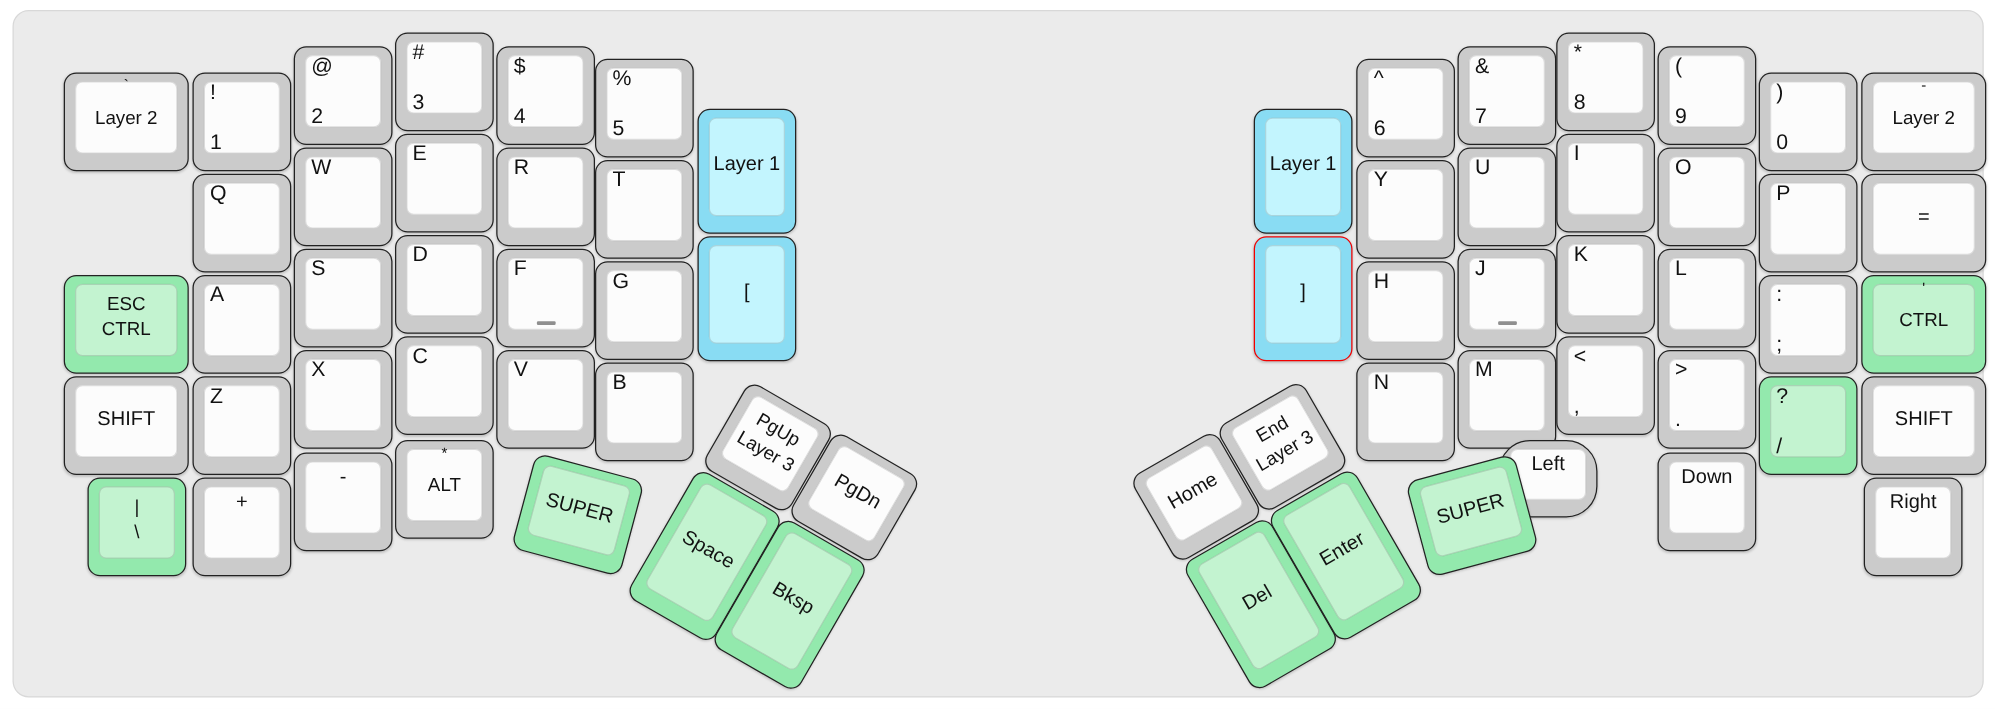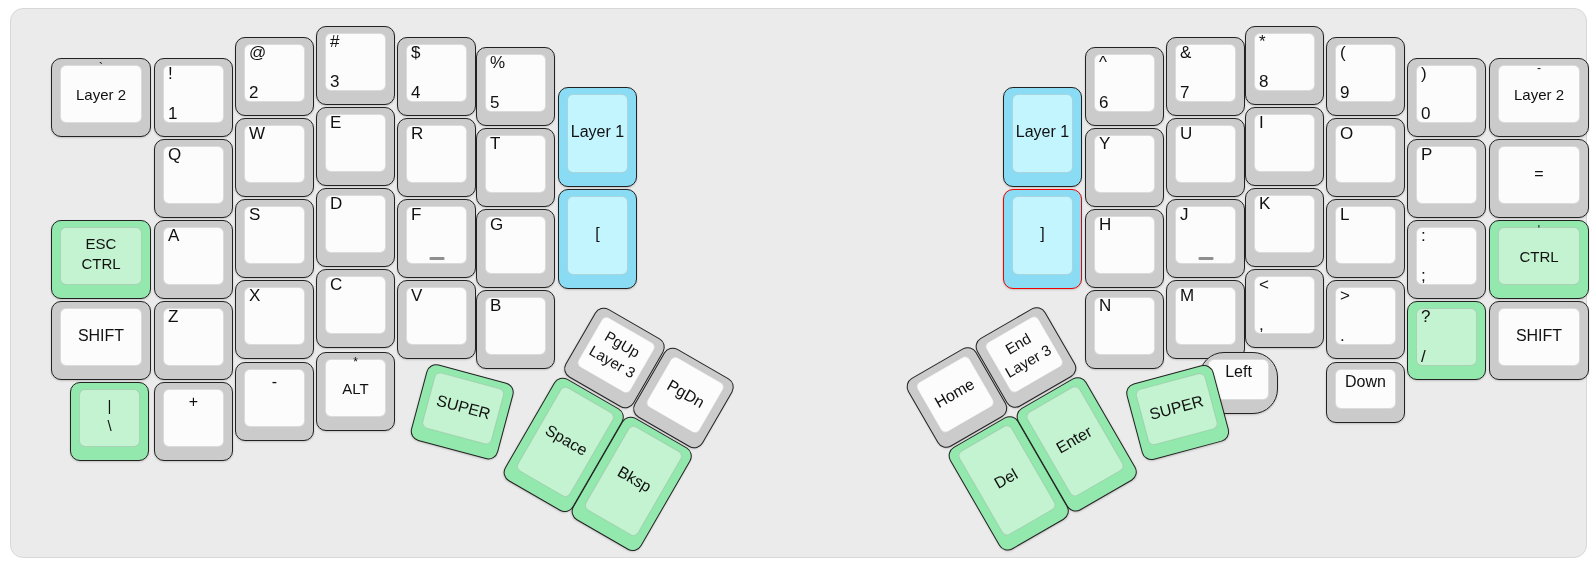--- a/index.html
+++ b/index.html
@@ -261,21 +261,21 @@
         </div>
         <div class="key white" style="left: 1315px; top: 190px; width: 79px; height: 79px;">
           <div class="cap"></div>
           <span class="lg tl">L</span>
         </div>
         <div class="key white" style="left: 1315px; top: 271px; width: 79px; height: 79px;">
           <div class="cap"></div>
           <span class="lg tl">&gt;</span>
           <span class="lg bl">.</span>
         </div>
-        <div class="key white" style="left: 1315px; top: 353px; width: 79px; height: 61px;">
+        <div class="key white" style="left: 1315px; top: 353px; width: 79px; height: 79px;">
           <div class="cap"></div>
           <span class="lg tc">Down</span>
         </div>
         <div class="key white" style="left: 1396px; top: 49px; width: 79px; height: 79px;">
           <div class="cap"></div>
           <span class="lg tl">)</span>
           <span class="lg bl">0</span>
         </div>
         <div class="key white" style="left: 1396px; top: 130px; width: 79px; height: 79px;">
           <div class="cap"></div>
@@ -301,20 +301,24 @@
           <span class="lg cen">=</span>
         </div>
         <div class="key green" style="left: 1478px; top: 211px; width: 100px; height: 79px;">
           <div class="cap"></div>
           <span class="lg tcs">'</span>
           <div class="tc_c">CTRL</div>
         </div>
         <div class="key white" style="left: 1478px; top: 292px; width: 100px; height: 79px;">
           <div class="cap"></div>
           <span class="lg cen">SHIFT</span>
+        </div>
+        <div class="key white" style="left: 1480px; top: 373px; width: 79px; height: 79px;">
+          <div class="cap"></div>
+          <span class="lg tc">Right</span>
         </div>
         <div class="key white" style="left: 892px; top: 374px; width: 79px; height: 79px; transform: rotate(-30deg);">
           <div class="cap"></div>
           <span class="lg cen">Home</span>
         </div>
         <div class="key white" style="left: 961px; top: 334px; width: 79px; height: 79px; transform: rotate(-30deg);">
           <div class="cap"></div>
           <div class="cen2">
             <span>End</span>
             <span>Layer 3</span>

